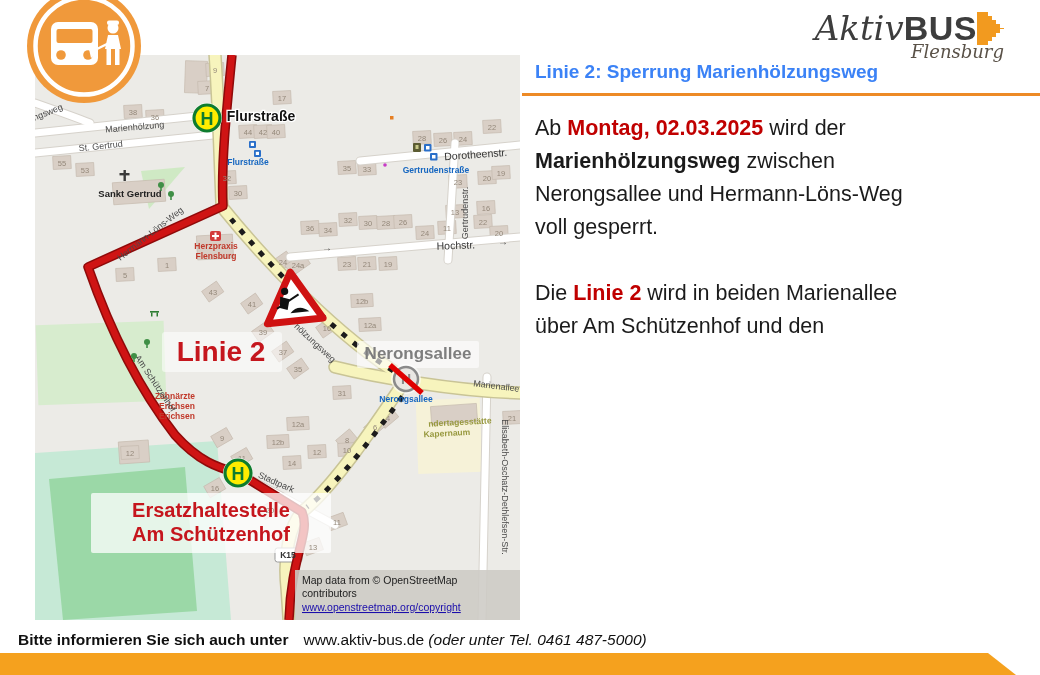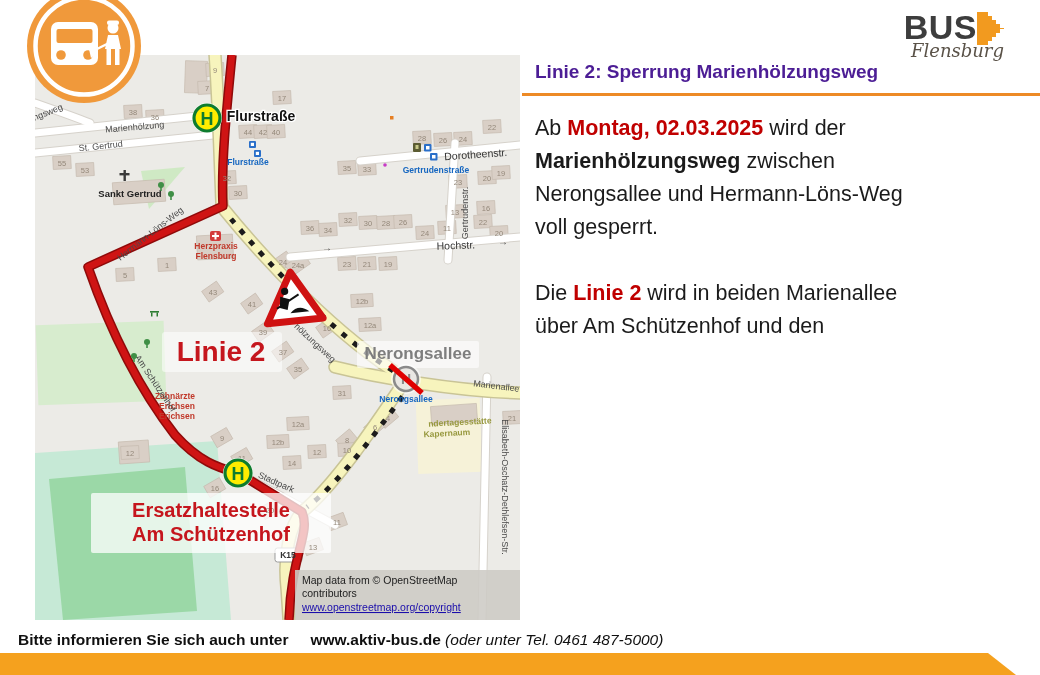--- a/index.html
+++ b/index.html
@@ -5,30 +5,30 @@
   html,body{margin:0;padding:0;background:#666;}
   #page{position:relative;width:1040px;height:675px;background:#fff;overflow:hidden;
         font-family:"Liberation Sans",sans-serif;}
   
   #logo{position:absolute;top:8px;left:780px;width:228px;text-align:right;}
   .logo-row{display:flex;align-items:center;justify-content:flex-end;}
   .logo-aktiv{font-family:"DejaVu Serif",serif;font-style:italic;font-size:34px;color:#3d3d3d;}
   .logo-bus{font-weight:bold;font-size:34px;color:#3d3d3d;letter-spacing:.5px;margin-left:0;}
   .logo-city{font-family:"DejaVu Serif",serif;font-style:italic;font-size:18px;color:#5a5248;margin-top:-7px;padding-right:4px;}
   
-  #title{position:absolute;left:535px;top:61px;font-size:19px;font-weight:bold;color:#4c1d95;}
+  #title{position:absolute;left:535px;top:61px;font-size:19px;font-weight:bold;color:#3b82f6;}
   #rule{position:absolute;left:522px;top:93px;width:518px;height:3px;background:#ED8A26;}
   #paras{position:absolute;left:535px;top:112px;width:500px;font-size:21.5px;line-height:33px;color:#1b1b1b;}
   .para{margin:0 0 33px 0;}
   .seg-b{font-weight:bold;}
   .seg-r{color:#c00000;margin-top:10px;}
   
   #footer{position:absolute;left:18px;top:631px;font-size:15.5px;color:#101010;white-space:nowrap;}
   .f-b{font-weight:bold;}
-  .f-site{font-weight:bold;margin-left:22px;}
+  .f-site{font-weight:normal;margin-left:15px;}
   .f-i{font-style:italic;}
   #bar{position:absolute;left:0;top:653px;width:1016px;height:22px;background:#F5A11E;
        clip-path:polygon(0 0,988px 0,1016px 100%,0 100%);}
   
   #map{position:absolute;left:35px;top:55px;width:485px;height:565px;overflow:hidden;background:#ECEBE7;}
   #badge{position:absolute;left:25px;top:-13px;}
   text{font-family:"Liberation Sans",sans-serif;}
   .m-bld{fill:#d9cfc6;stroke:#c6bbaf;stroke-width:.7;}
   .m-num{font-size:7.5px;fill:#94887a;text-anchor:middle;}
   .m-street{font-size:9px;fill:#4a4a4a;text-anchor:middle;}
@@ -48,20 +48,21 @@
   .m-H{font-size:18px;font-weight:bold;fill:#0e7c2e;text-anchor:middle;}
   .m-Hgray{font-size:14px;font-weight:bold;fill:#8a8a8a;text-anchor:middle;}
 </style>
 </head>
 <body>
 
 <div id="page">
 
   <div id="logo">
     <div class="logo-row">
+      <span class="logo-aktiv">Aktiv</span>
         <span class="logo-bus">BUS</span>
       <svg width="31" height="36" viewBox="0 0 31 36">
         <path d="M0,2 h11 v4 h4 v4 h4 v4 h4 v4 h4 v1 h-4 v4 h-4 v4 h-4 v4 h-4 v4 H0 Z" fill="#F29A1F"></path>
       </svg>
     </div>
     <div class="logo-city">Flensburg</div>
   </div>
 
   <div id="title">Linie 2: Sperrung Marienhölzungsweg</div>
   <div id="rule"></div>

